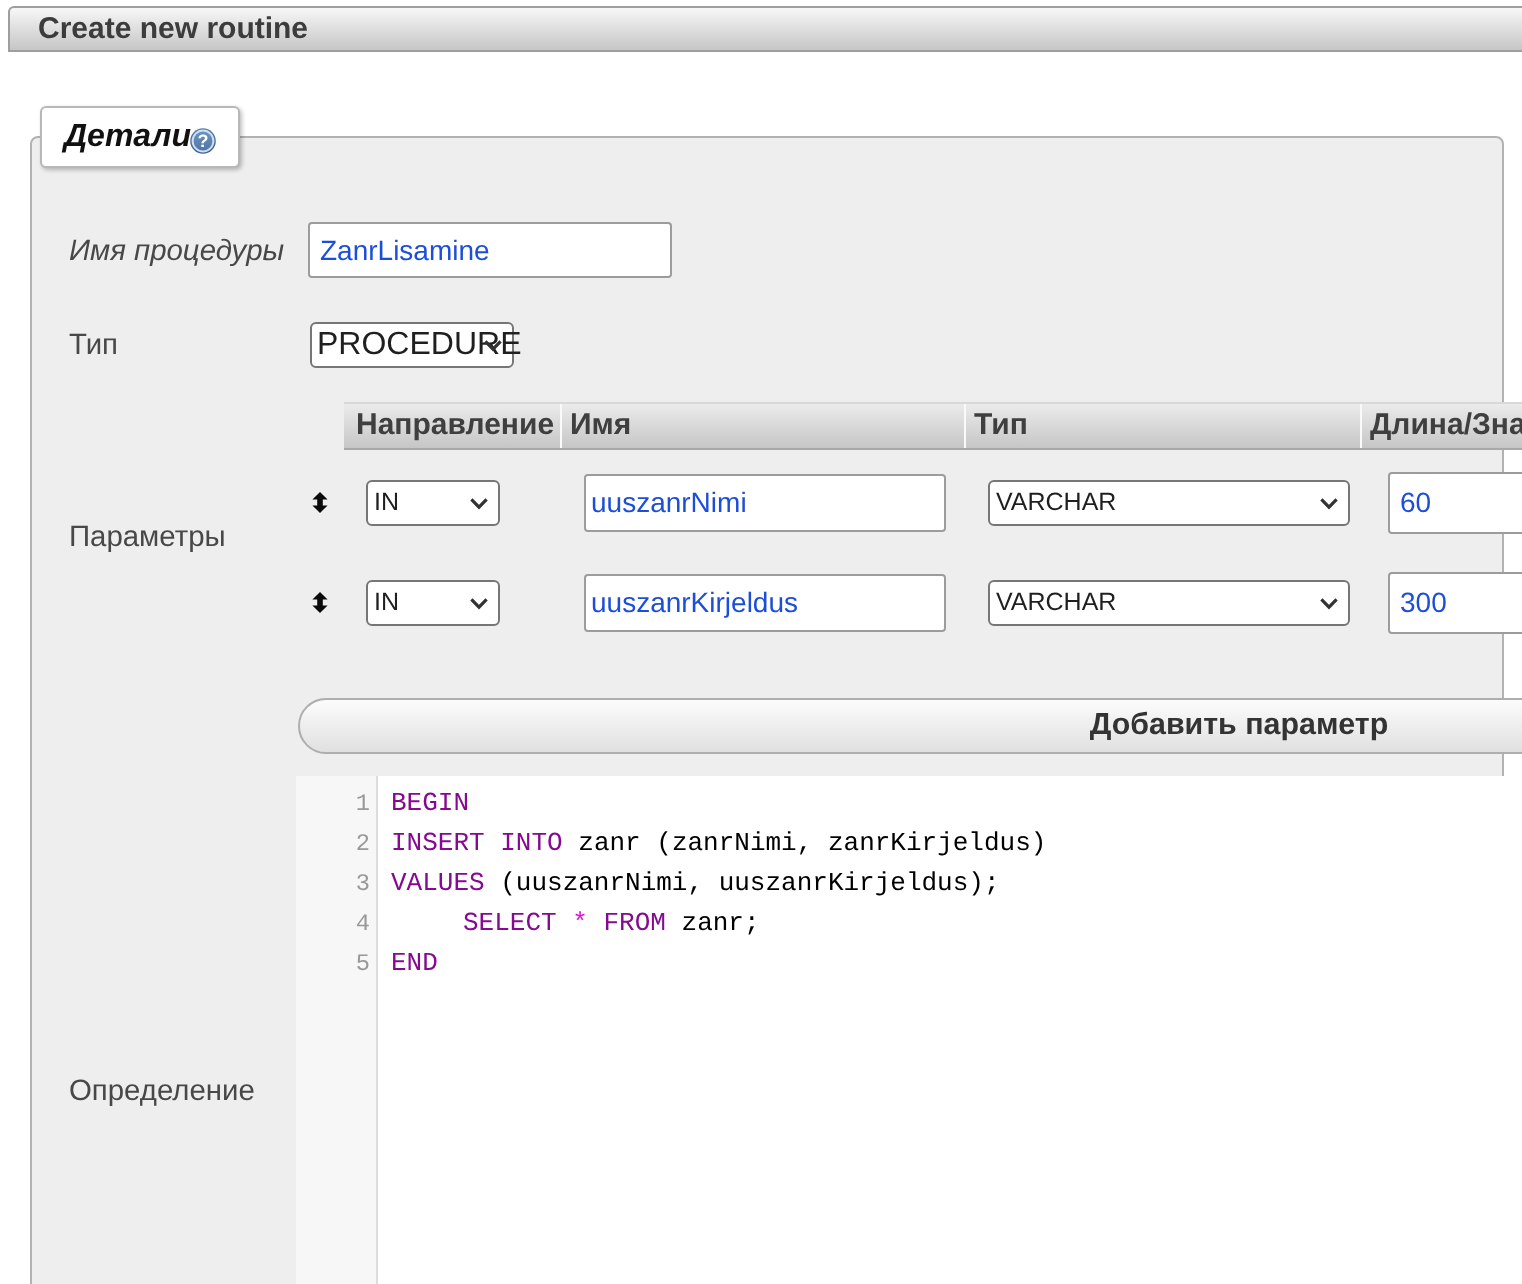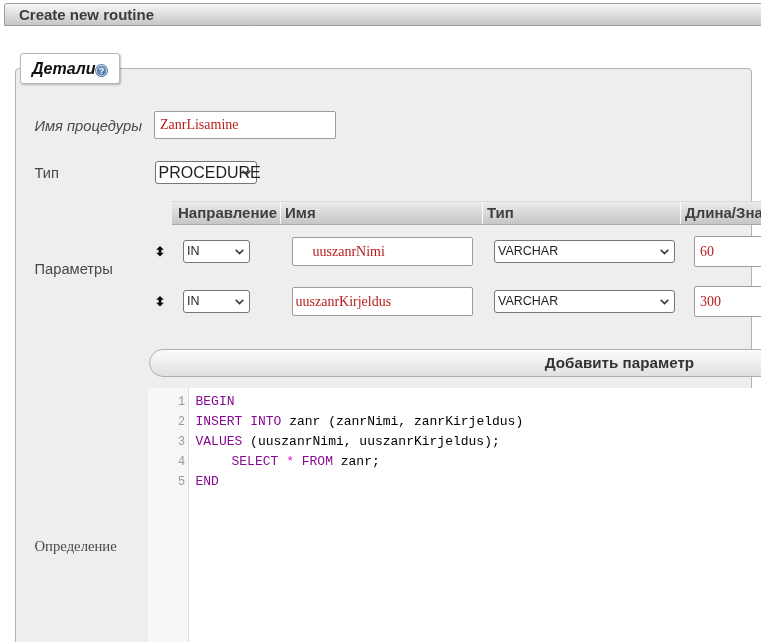--- a/index.html
+++ b/index.html
@@ -1,21 +1,21 @@
 <!DOCTYPE html>
 <html><head>
 <meta charset="utf-8">
 <style>
 * { margin:0; padding:0; box-sizing:border-box; }
 html,body { background:#fff; }
 body { font-family:"Liberation Sans",sans-serif; }
 #page { position:relative; width:761px; height:642px; overflow:hidden; background:#fff; }
 .abs { position:absolute; }
 .lbl { position:absolute; font-size:14.7px; color:#484848; }
-.inp { position:absolute; background:#fff; border:1px solid #9c9c9c; border-radius:2px; font-size:14px; color:#b91c1c;font-family:Liberation Serif, serif; }
+.inp { position:absolute; background:#fff; border:1px solid #9c9c9c; border-radius:2px; font-size:14px; color:#1d4ed8; }
 .inp span { display:block; }
 .sel { position:absolute; background:#fff; border:1px solid #767676; border-radius:3px; font-size:12.5px; color:#1f1f1f; }
 .sel span { display:block; padding-left:3px; line-height:21px; }
 .sel svg { position:absolute; right:5px; top:8px; }
 .th { position:absolute; top:0; bottom:0; font-weight:bold; font-size:15px; color:#3f3f3f; line-height:22px; padding-left:4px; border-left:1.5px solid #fafafa; }
 .cm-kw { color:#850a90; }
 .cm-op { color:#dd0fdd; }
 .cl { position:absolute; left:47.5px; white-space:pre; font-size:13px; line-height:20px; font-family:"Liberation Mono",monospace; color:#000; }
 .ln { position:absolute; left:0; width:37px; text-align:right; font-size:11.85px; line-height:20px; font-family:"Liberation Mono",monospace; color:#999; }
 </style>
@@ -73,21 +73,21 @@
     <path d="M4 10.5 L7.8 6.7 L0.2 6.7 Z" fill="#0a0a0a"></path>
     <rect x="2.6" y="2.8" width="2.8" height="4.9" fill="#0a0a0a"></rect>
   </svg>
   <div class="sel" style="left:183px; top:239.5px; width:67px; height:23px;">
     <span>IN</span>
     <svg width="9" height="6" viewBox="0 0 9 6">
         <path d="M0.7 0.7 L4.5 4.6 L8.3 0.7" fill="none" stroke="#333" stroke-width="1.6"></path>
       </svg>
   </div>
   <div class="inp" style="left:291.5px; top:236.5px; width:181.5px; height:29.5px;">
-      <span style="padding-left:20px; line-height:27px;">uuszanrNimi</span>
+      <span style="padding-left:3px; line-height:27px;">uuszanrNimi</span>
     </div>
   <div class="sel" style="left:494px; top:239.5px; width:181px; height:23px;">
     <span>VARCHAR</span>
     <svg width="9" height="6" viewBox="0 0 9 6">
         <path d="M0.7 0.7 L4.5 4.6 L8.3 0.7" fill="none" stroke="#333" stroke-width="1.6"></path>
       </svg>
   </div>
   <div class="inp" style="left:694px; top:235.5px; width:90px; height:31px;">
       <span style="padding-left:5px; line-height:29px;">60</span>
     </div>
@@ -129,15 +129,15 @@
     <div class="ln" style="top:44px;">3</div>
     <div class="ln" style="top:64px;">4</div>
     <div class="ln" style="top:84px;">5</div>
     <div class="cl" style="top:4px;"><span class="cm-kw">BEGIN</span></div>
     <div class="cl" style="top:24px;"><span class="cm-kw">INSERT</span> <span class="cm-kw">INTO</span> zanr (zanrNimi, zanrKirjeldus)</div>
     <div class="cl" style="top:44px;"><span class="cm-kw">VALUES</span> (uuszanrNimi, uuszanrKirjeldus);</div>
     <div class="cl" style="top:64px;margin-left:36px;"><span class="cm-kw">SELECT</span> <span class="cm-op">*</span> <span class="cm-kw">FROM</span> zanr;</div>
     <div class="cl" style="top:84px;"><span class="cm-kw">END</span></div>
   </div>
 
-  <div class="lbl" style="left:34.5px; top:537.5px;font-family:Liberation Serif, serif;">Определение</div>
+  <div class="lbl" style="left:34.5px; top:537.5px;">Определение</div>
 
 </div>
 
 </body></html>

